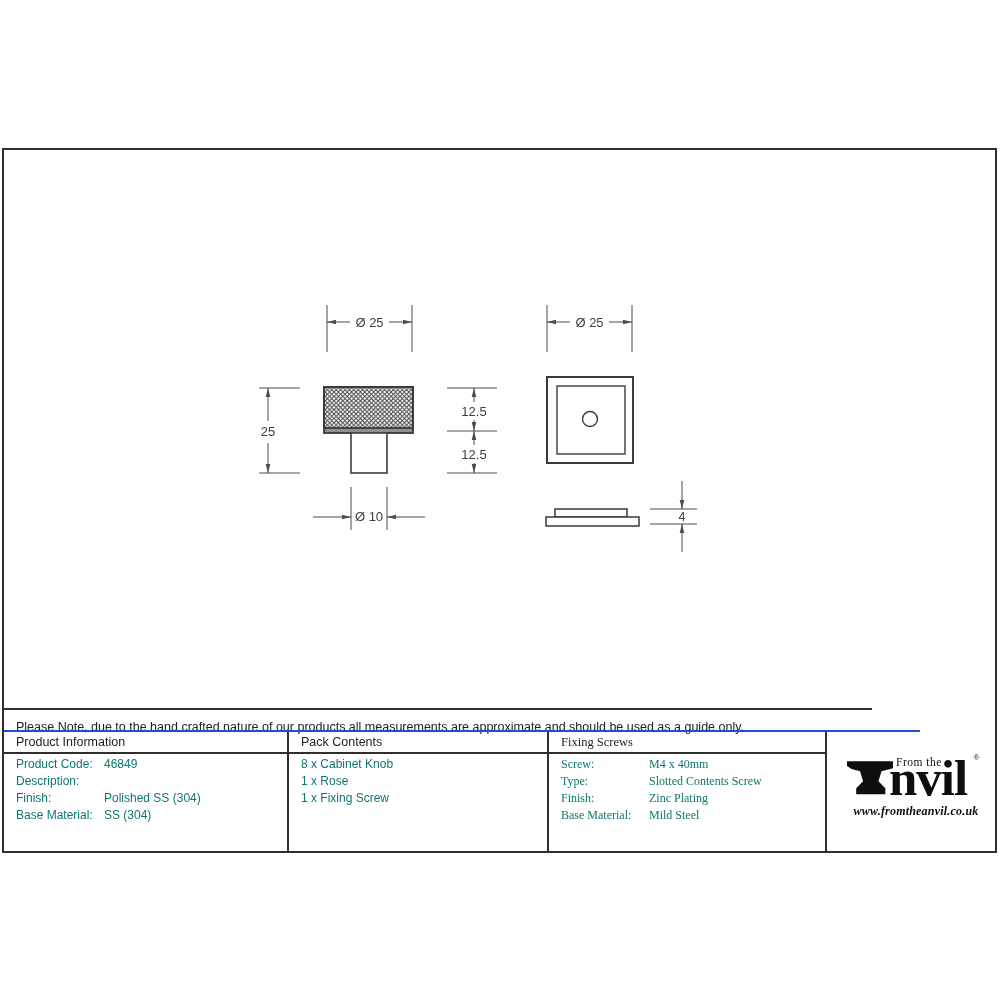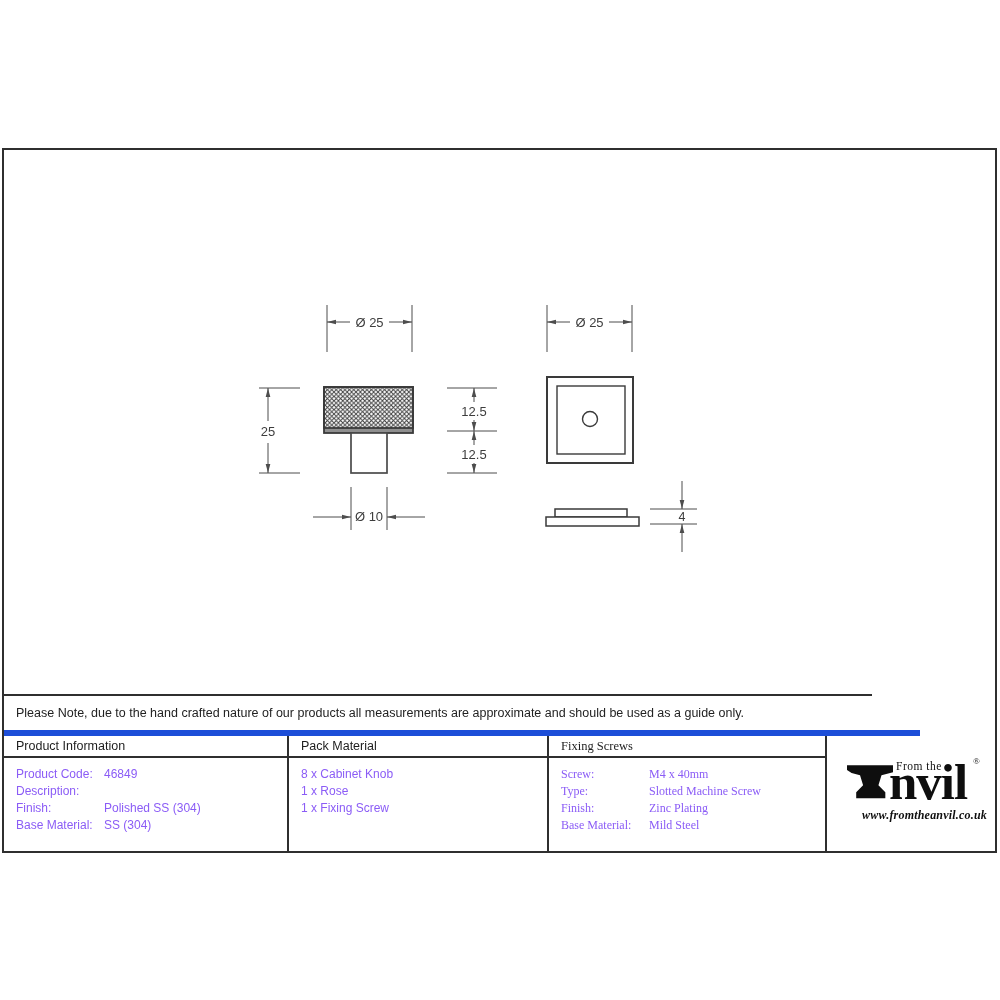--- a/index.html
+++ b/index.html
@@ -1,40 +1,40 @@
 <!DOCTYPE html>
 <html><head>
 <meta charset="utf-8">
 <style>
   html,body{margin:0;padding:0;background:#ffffff;}
   body{width:1000px;height:1000px;position:relative;font-family:"Liberation Sans",sans-serif;color:#1d1d1d;}
   .sheet{position:absolute;inset:0;background:#fff;}
   .main-box{position:absolute;left:2px;top:148px;width:995px;height:705px;border:2px solid #2f2f2f;box-sizing:border-box;background:#fff;}
   .drawing-area{position:absolute;left:0;top:0;width:991px;height:545px;}
-  .note-row{position:absolute;left:0;top:544px;width:868px;height:35px;border-top:2px solid #2f2f2f;box-sizing:border-box;display:flex;align-items:center;padding:0 12px;font-size:12.5px;color:#222;}
-  .spec-table{position:absolute;left:0;top:580px;bottom:0;width:916px;border-top:6px solid #1d4ed8;box-sizing:border-box;display:flex;}
+  .note-row{position:absolute;left:0;top:558px;width:868px;height:35px;border-top:2px solid #2f2f2f;box-sizing:border-box;display:flex;align-items:center;padding:0 12px;font-size:12.5px;color:#222;}
+  .spec-table{position:absolute;left:0;top:580px;bottom:0;width:916px;border-top:2px solid #1d4ed8;box-sizing:border-box;display:flex;}
   .col{box-sizing:border-box;height:100%;}
   .col-1{width:283px;}
   .col-2{width:260px;border-left:2px solid #2f2f2f;}
   .col-3{width:278px;border-left:2px solid #2f2f2f;font-family:Liberation Serif, serif;}
   .col-4{flex:1;border-left:2px solid #2f2f2f;position:relative;}
   .col-header{height:20px;border-bottom:2px solid #2f2f2f;display:flex;align-items:center;padding:0 12px;font-size:12.5px;color:#1d1d1d;box-sizing:content-box;}
-  .col-body{padding:8px 12px;font-size:12px;line-height:17px;color:#8b5cf6;}
+  .col-body{padding:2px 12px;font-size:12px;line-height:17px;color:#0f766e;}
   .kv{display:flex;}
   .kv .k{width:88px;flex-shrink:0;}
   .kv .v{width:175px;}
   .items div{white-space:nowrap;}
   
   .logo{position:absolute;left:20px;top:22px;width:138px;color:#0e0e0e;}
   .logo-row{position:relative;height:50px;}
   .anvil-icon{position:absolute;left:0;top:4px;}
   .brand-tagline{position:absolute;left:49px;top:2px;font-family:"Liberation Serif",serif;font-size:11.5px;letter-spacing:0.5px;}
   .brand-rest{position:absolute;left:42px;top:-1px;font-family:"Liberation Serif",serif;font-weight:bold;font-size:51px;letter-spacing:-1px;line-height:1;}
   .brand-reg{position:absolute;left:126px;top:-2px;font-family:"Liberation Serif",serif;font-size:9px;}
-  .logo-url{position:absolute;left:-2px;top:50px;width:142px;font-family:"Liberation Serif",serif;font-style:italic;font-weight:bold;font-size:12px;letter-spacing:0.2px;text-align:right;}
+  .logo-url{position:absolute;left:-2px;top:50px;width:142px;font-family:"Liberation Serif",serif;font-style:italic;font-weight:bold;font-size:12px;letter-spacing:0.2px;text-align:center;}
   svg text{font-family:"Liberation Sans",sans-serif;fill:#3d3d3d;}
 </style>
 </head>
 <body>
 
 <div class="sheet">
   <div class="main-box">
 
     <svg class="drawing-area" viewBox="0 0 991 545" xmlns="http://www.w3.org/2000/svg">
       <defs>
@@ -153,38 +153,38 @@
             <span class="v">Polished SS (304)</span>
           </div>
           <div class="kv">
             <span class="k">Base Material:</span>
             <span class="v">SS (304)</span>
           </div>
         </div>
       </div>
 
       <div class="col col-2">
-        <div class="col-header">Pack Material</div>
+        <div class="col-header">Pack Contents</div>
         <div class="col-body items">
           <div>8 x Cabinet Knob</div>
           <div>1 x Rose</div>
           <div>1 x Fixing Screw</div>
         </div>
       </div>
 
       <div class="col col-3">
         <div class="col-header">Fixing Screws</div>
         <div class="col-body">
           <div class="kv">
             <span class="k">Screw:</span>
             <span class="v">M4 x 40mm</span>
           </div>
           <div class="kv">
             <span class="k">Type:</span>
-            <span class="v">Slotted Machine Screw</span>
+            <span class="v">Slotted Contents Screw</span>
           </div>
           <div class="kv">
             <span class="k">Finish:</span>
             <span class="v">Zinc Plating</span>
           </div>
           <div class="kv">
             <span class="k">Base Material:</span>
             <span class="v">Mild Steel</span>
           </div>
         </div>

